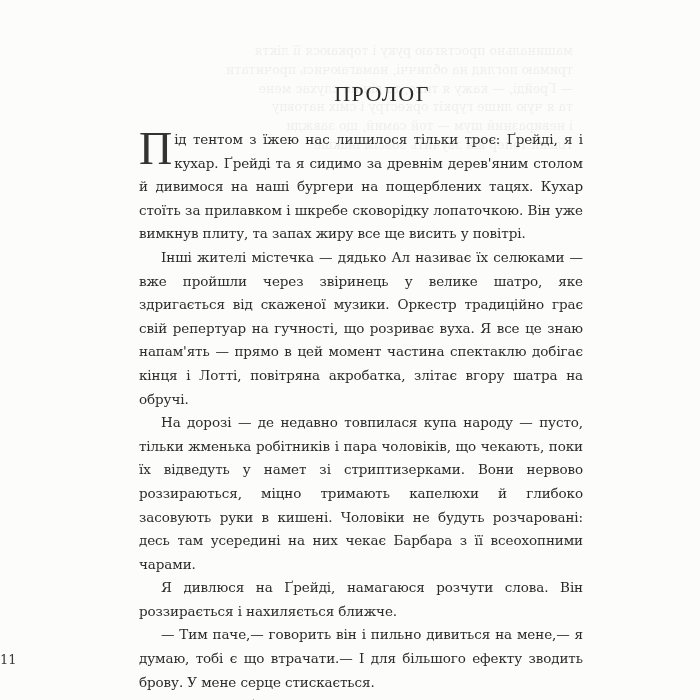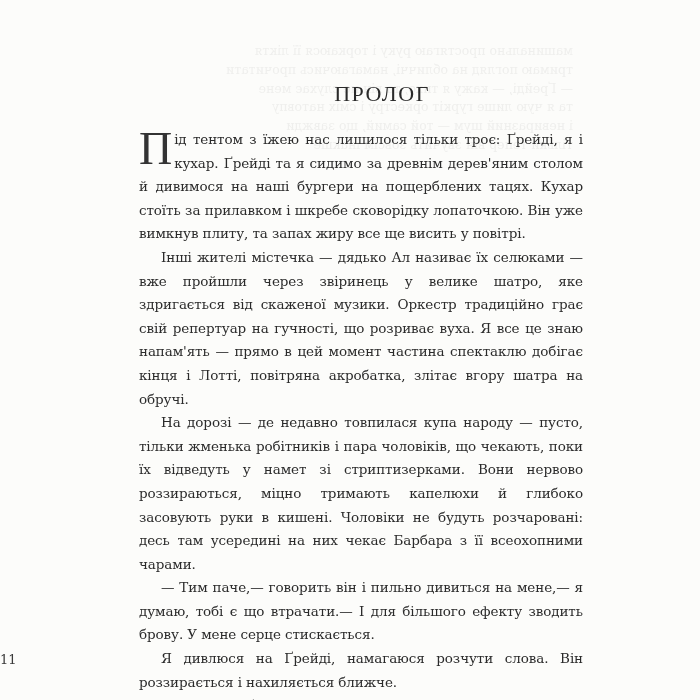--- a/index.html
+++ b/index.html
@@ -95,20 +95,20 @@
     <p>і невиразний шум — той самий, що завжди</p>
     <p>тільки тепер він звучить зовсім інакше</p>
   </div>
 
   <h1 class="title">ПРОЛОГ</h1>
 
   <div class="body">
     <p class="first"><span class="dropcap">П</span><span>ід тентом з їжею нас лишилося тільки троє: Ґрейді, я і кухар. Ґрейді та я сидимо за древнім дерев'яним столом й дивимося на наші бургери на пощерблених тацях. Кухар стоїть за прилавком і шкребе сковорідку лопаточкою. Він уже вимкнув плиту, та запах жиру все ще висить у повітрі.</span></p>
     <p>Інші жителі містечка — дядько Ал називає їх селюками — вже пройшли через звіринець у велике шатро, яке здригається від скаженої музики. Оркестр традиційно грає свій репертуар на гучності, що розриває вуха. Я все це знаю напам'ять — прямо в цей момент частина спектаклю добігає кінця і Лотті, повітряна акробатка, злітає вгору шатра на обручі.</p>
     <p>На дорозі — де недавно товпилася купа народу — пусто, тільки жменька робітників і пара чоловіків, що чекають, поки їх відведуть у намет зі стриптизерками. Вони нервово роззираються, міцно тримають капелюхи й глибоко засовують руки в кишені. Чоловіки не будуть розчаровані: десь там усередині на них чекає Барбара з її всеохопними чарами.</p>
+    <p>Я дивлюся на Ґрейді, намагаюся розчути слова. Він роззирається і нахиляється ближче.</p>
     <p>— Тим паче,— говорить він і пильно дивиться на мене,— я думаю, тобі є що втрачати.— І для більшого ефекту зводить брову. У мене серце стискається.</p>
-    <p>Я дивлюся на Ґрейді, намагаюся розчути слова. Він роззирається і нахиляється ближче.</p>
     <p>Шатро вибухає аплодисментами, оркестр плавно переходить на вальс Ґуно. Я інстинктивно обертаюся в бік звіринця, тому що настав час для слонів. Марлена в цей момент або вилазить, або вже сидить на голові Розі.</p>
 
   </div>
 
   <div class="page-number">11</div>
 </div>
 
 </body></html>

